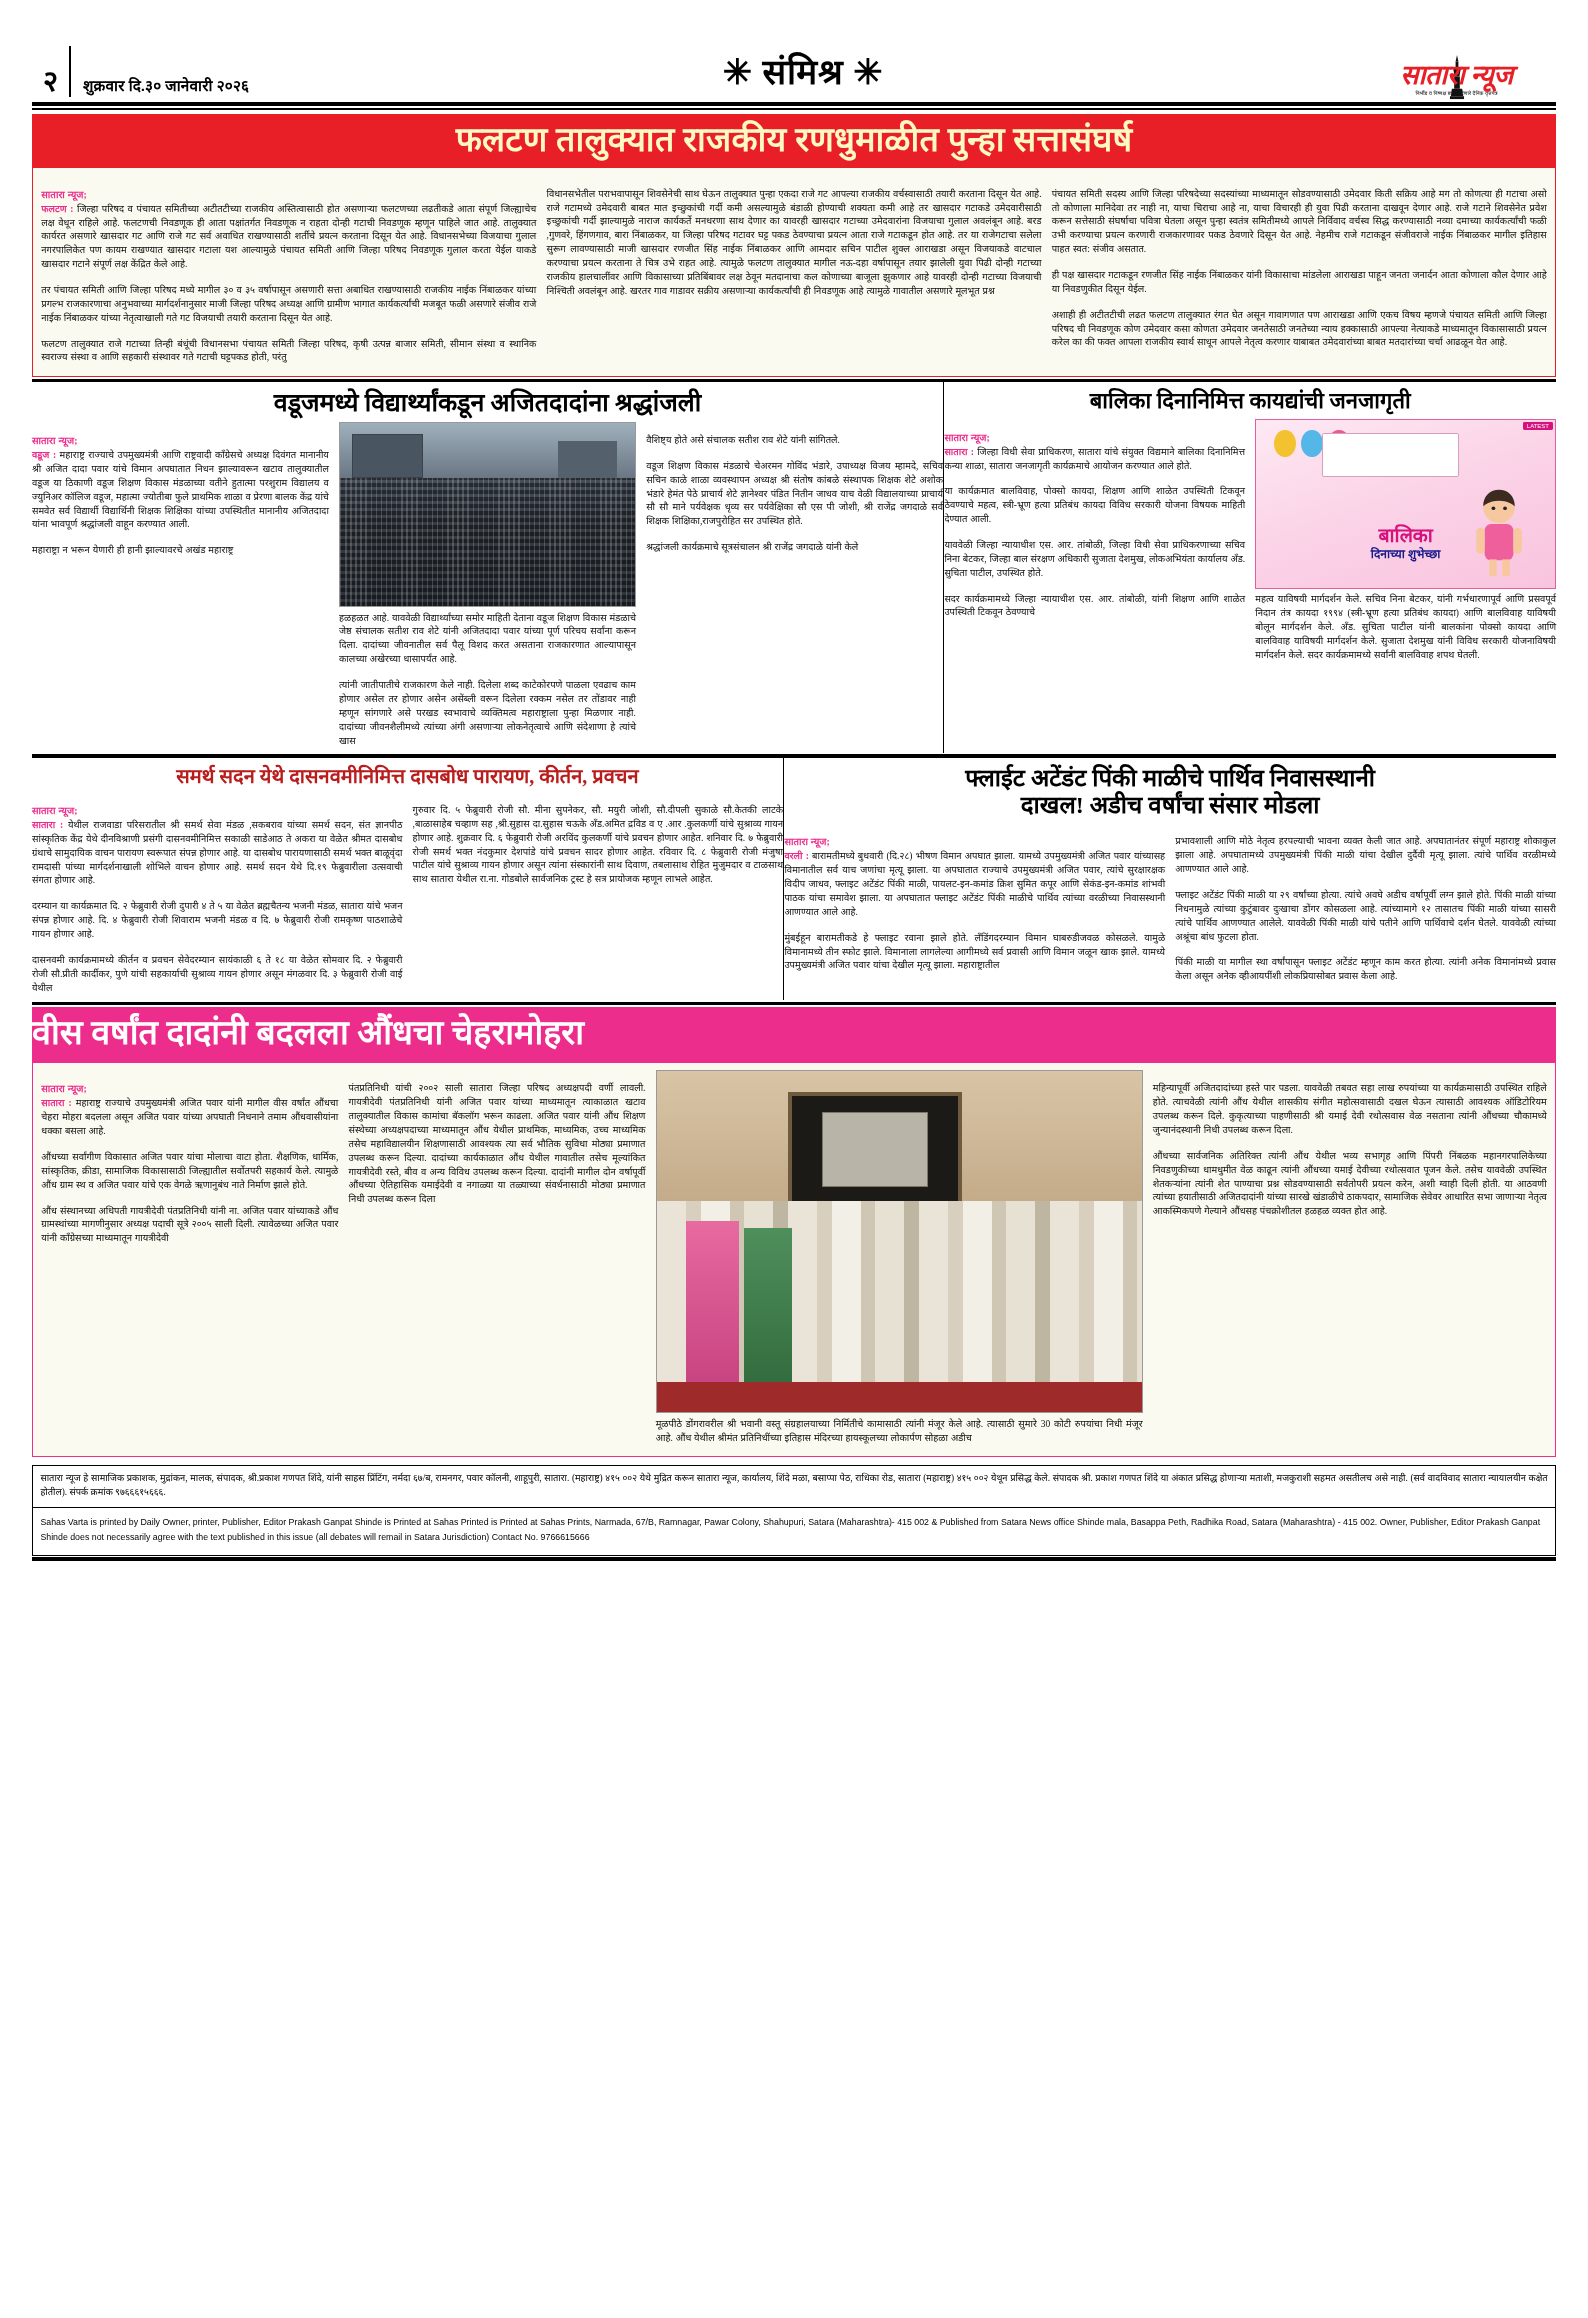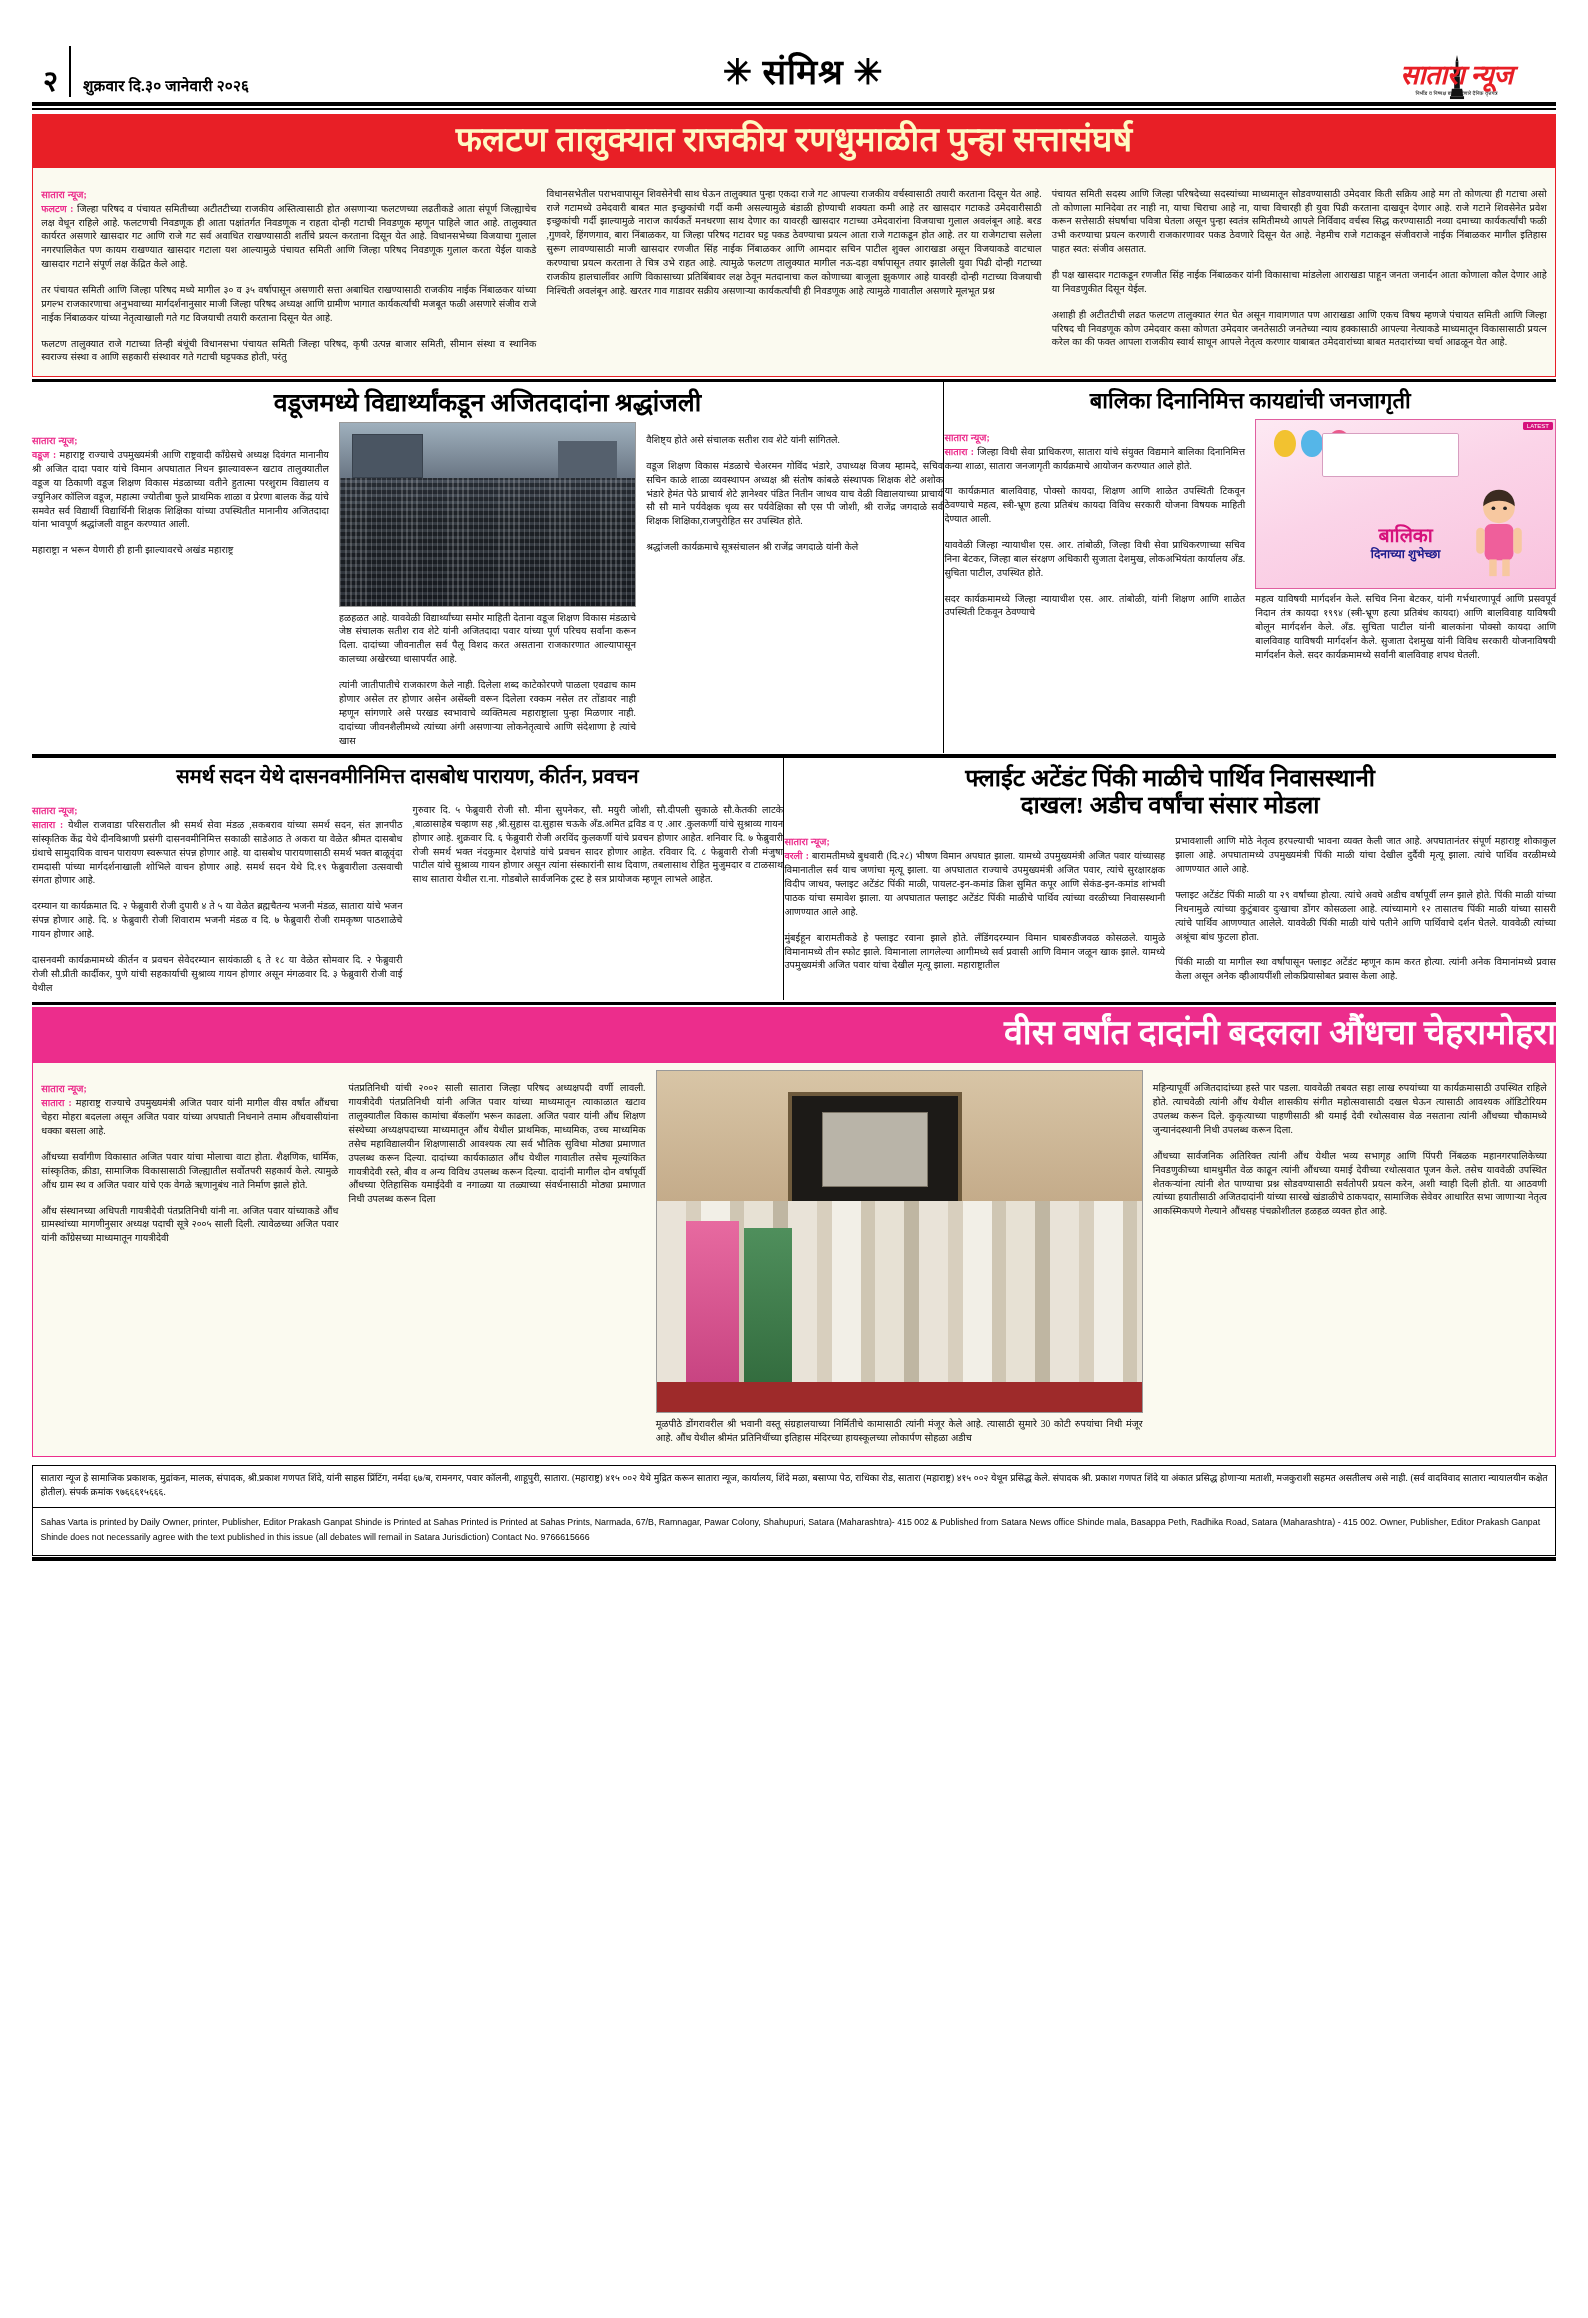--- a/index.html
+++ b/index.html
@@ -105,21 +105,21 @@
   .banner-red h1 {
     color: #fef9c3;
     font-size: 34px;
     font-weight: bold;
     font-family: "Liberation Serif", serif;
     letter-spacing: 0.2px;
     line-height: 1.1;
   }
   .banner-pink {
     background: #ec2d8c;
-    text-align: right;
+    text-align: left;
     padding: 7.4px 0 10.2px 0;
   }
   .banner-pink h1 {
     color: #fff;
     font-size: 34px;
     font-weight: bold;
     font-family: "Liberation Serif", serif;
     line-height: 1.1;
   }
 
@@ -163,21 +163,21 @@
   
   .sec-head {
     text-align: center;
     font-size: 25px;
     font-weight: bold;
     font-family: "Liberation Serif", serif;
     color: #000;
     padding: 7.4px 0 4.6px 0;
     line-height: 1.12;
   }
-  .sec-head.red { color: #000000; font-size: 20px; }
+  .sec-head.red { color: #b91c1c; font-size: 20px; }
   .sec-head.two-line { font-size: 24px; }
 
   .hrule-blk { height: 3.2px; background: #000; margin: 1.9px 0 0 0; }
 
   
   .photo {
     width: 100%;
     position: relative;
     overflow: hidden;
     border: 0.5px solid #999;

